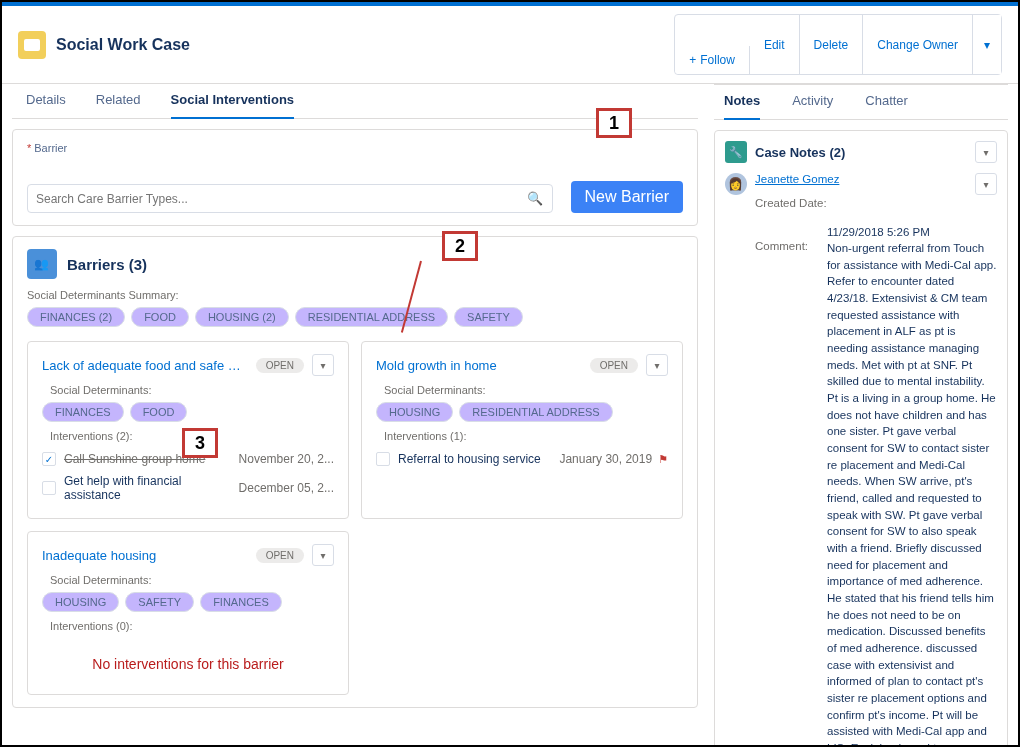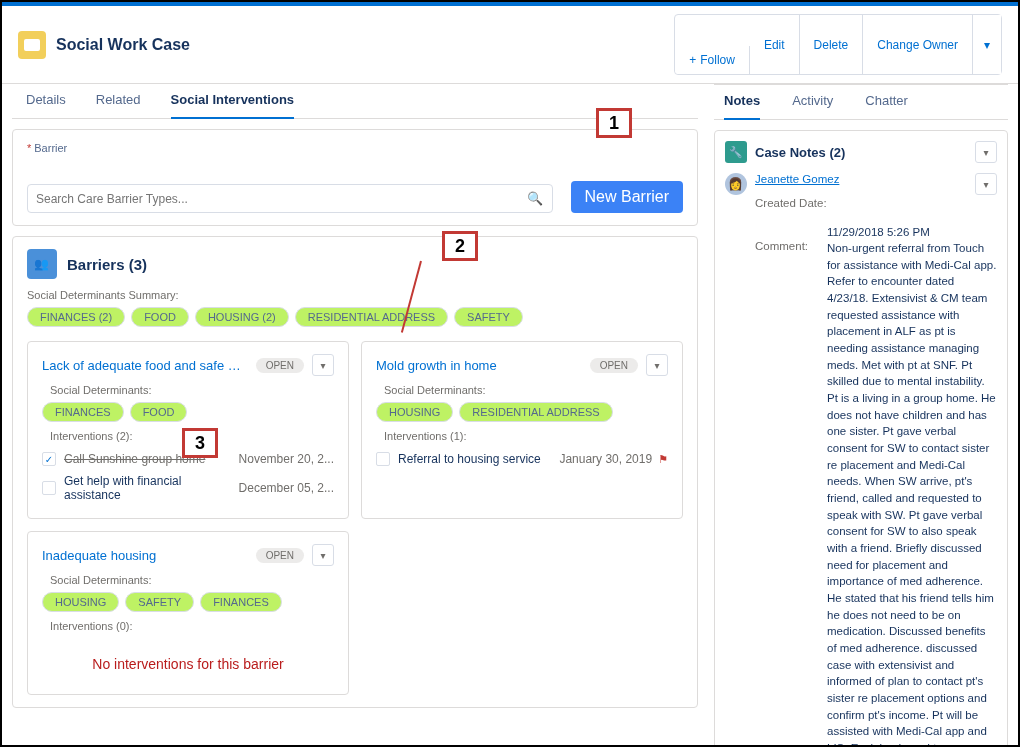--- a/index.html
+++ b/index.html
@@ -34,21 +34,21 @@
   .search-box input { flex:1; border:none; outline:none; font-size:12px; color:#706e6b; }
   .search-box .mag { color:#706e6b; font-size:13px; }
   .btn-primary { background:#3b82f6; color:#fff; border:none; border-radius:4px; padding:7px 14px; font-size:16px; cursor:pointer; }
 
   .barriers-header { display:flex; align-items:center; gap:10px; margin-bottom:10px; }
   .barriers-icon { width:30px; height:30px; background:#4a90d9; border-radius:4px; display:flex; align-items:center;justify-content:center; color:#fff; font-size:12px; }
   .barriers-title { font-size:15px; font-weight:600; }
 
   .summary-label { font-size:11px; color:#706e6b; margin:8px 0 6px 0; }
   .pill-row { display:flex; flex-wrap:wrap; gap:6px; }
-  .pill { border:1px solid #d8dde6; border-radius:14px; padding:3px 12px; font-size:11px; color:#54698d; background:#bef264;text-align:center; }
+  .pill { border:1px solid #d8dde6; border-radius:14px; padding:3px 12px; font-size:11px; color:#54698d; background:#c4b5fd;text-align:center; }
 
   .barrier-grid { display:flex; gap:12px; margin-top:14px; flex-wrap:wrap; }
   .barrier-card { border:1px solid #dddbda; border-radius:4px; padding:12px 14px; width:calc(50% - 6px); }
   .barrier-top { display:flex; align-items:center; gap:8px; margin-bottom:6px; }
   .barrier-link { color:#0070d2; font-size:13px; cursor:pointer; flex:1; white-space:nowrap; overflow:hidden; text-overflow:ellipsis; }
   .status-pill { background:#ecebea; color:#706e6b; border-radius:10px; padding:2px 10px; font-size:10px; }
   .card-menu { border:1px solid #d8dde6; border-radius:3px; width:22px; height:22px; display:flex; align-items:center; justify-content:center; color:#706e6b; cursor:pointer; }
   .card-menu::after { content:"▾"; font-size:10px; }
 
   .sub-label { font-size:11px; color:#706e6b; margin:8px 0 6px 8px; }

